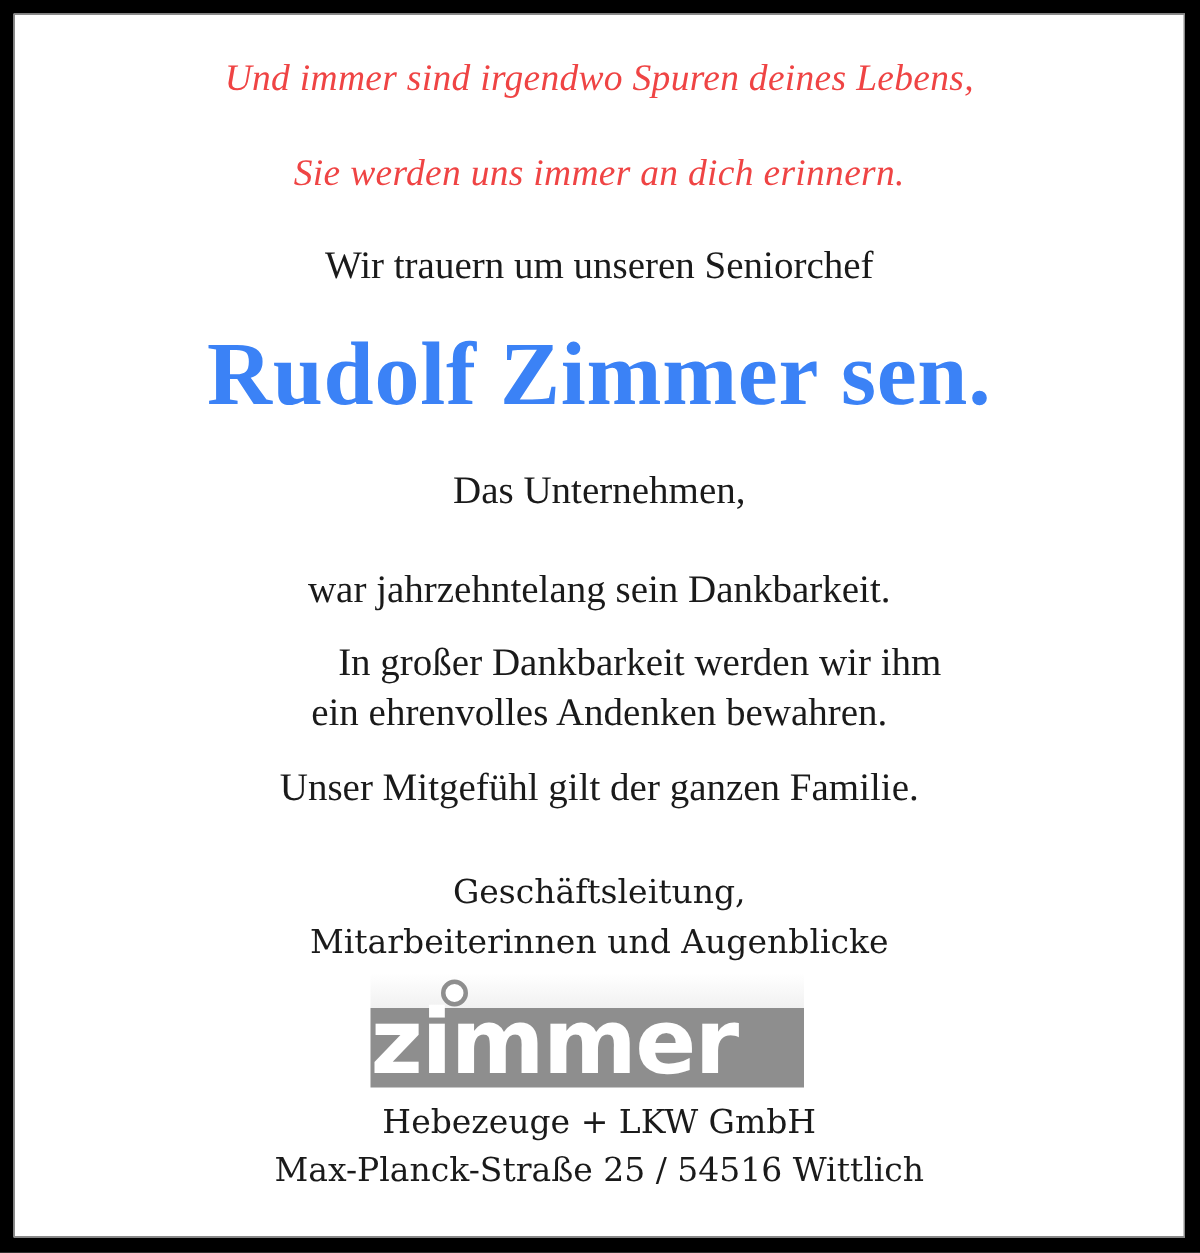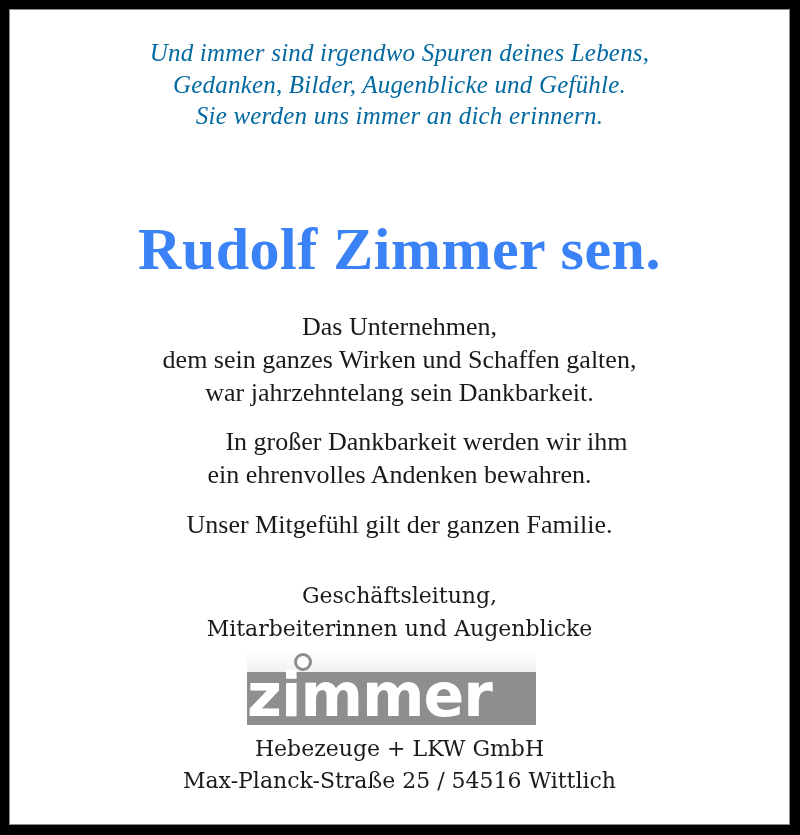--- a/index.html
+++ b/index.html
@@ -8,21 +8,21 @@
       position: absolute; left: 0; top: 0; width: 800px; height: 835px;
       background: #000;
     }
     .sheet {
       position: absolute; left: 9px; top: 9px; width: 781px; height: 816px;
       background: #fff; box-shadow: inset 0 0 0 1px #8a8a8a;
       font-family: "DejaVu Serif", "Liberation Serif", serif;
       color: #1a1a1a; text-align: center;
     }
     .line { position: absolute; left: 0; width: 781px; white-space: nowrap; }
-    .motto { font-family: "Liberation Serif", "DejaVu Serif", serif; font-style: italic; font-size: 25px; letter-spacing: 0.2px; color: #0369a1; }
+    .motto { font-family: "Liberation Serif", "DejaVu Serif", serif; font-style: italic; font-size: 25px; letter-spacing: 0.2px; color: #ef4444; }
     .lead { font-size: 22px; font-family: "Liberation Serif", "DejaVu Serif", serif; font-size: 26px; }
     .name { font-family: "Liberation Serif", "DejaVu Serif", serif; font-weight: bold; font-size: 60px; color: #3b82f6; letter-spacing: 0.5px; }
     .body { font-family: "Liberation Serif", "DejaVu Serif", serif; font-size: 26px; }
     .sig { font-family: "DejaVu Serif", serif; font-size: 22px; }
     .logo {
       position: absolute; left: 238px; top: 663px; width: 289px; height: 53px;
       background: #8e8e8e;
     }
     .logo-band {
       position: absolute; left: 238px; top: 640px; width: 289px; height: 23px;
@@ -38,28 +38,27 @@
       font-size: 60px; color: #fff; letter-spacing: -1px; line-height: 60px;
     }
   </style>
 </head>
 <body>
 
 <div class="frame">
   <div class="sheet">
 
     <div class="line motto" style="top:30px;">Und immer sind irgendwo Spuren deines Lebens,</div>
-    <div class="line motto" style="top:62px;">Gedanken, Bilder, Augenblicke und Gefühle.</div>
     <div class="line motto" style="top:93px;">Sie werden uns immer an dich erinnern.</div>
 
+    <div class="line lead" style="top:153px;">Wir trauern um unseren Seniorchef</div>
 
     <div class="line name" style="top:206px;">Rudolf Zimmer sen.</div>
 
     <div class="line body" style="top:303px;">Das Unternehmen,</div>
-    <div class="line body" style="top:336px;">dem sein ganzes Wirken und Schaffen galten,</div>
     <div class="line body" style="top:369px;">war jahrzehntelang sein Dankbarkeit.</div>
 
     <div class="line body" style="top:418px;margin-left:27px;">In großer Dankbarkeit werden wir ihm</div>
     <div class="line body" style="top:501px;">Unser Mitgefühl gilt der ganzen Familie.</div>
 
     <div class="line body" style="top:451px;">ein ehrenvolles Andenken bewahren.</div>
 
     <div class="line sig" style="top:574px;">Geschäftsleitung,</div>
     <div class="line sig" style="top:607px;">Mitarbeiterinnen und Augenblicke</div>
 

